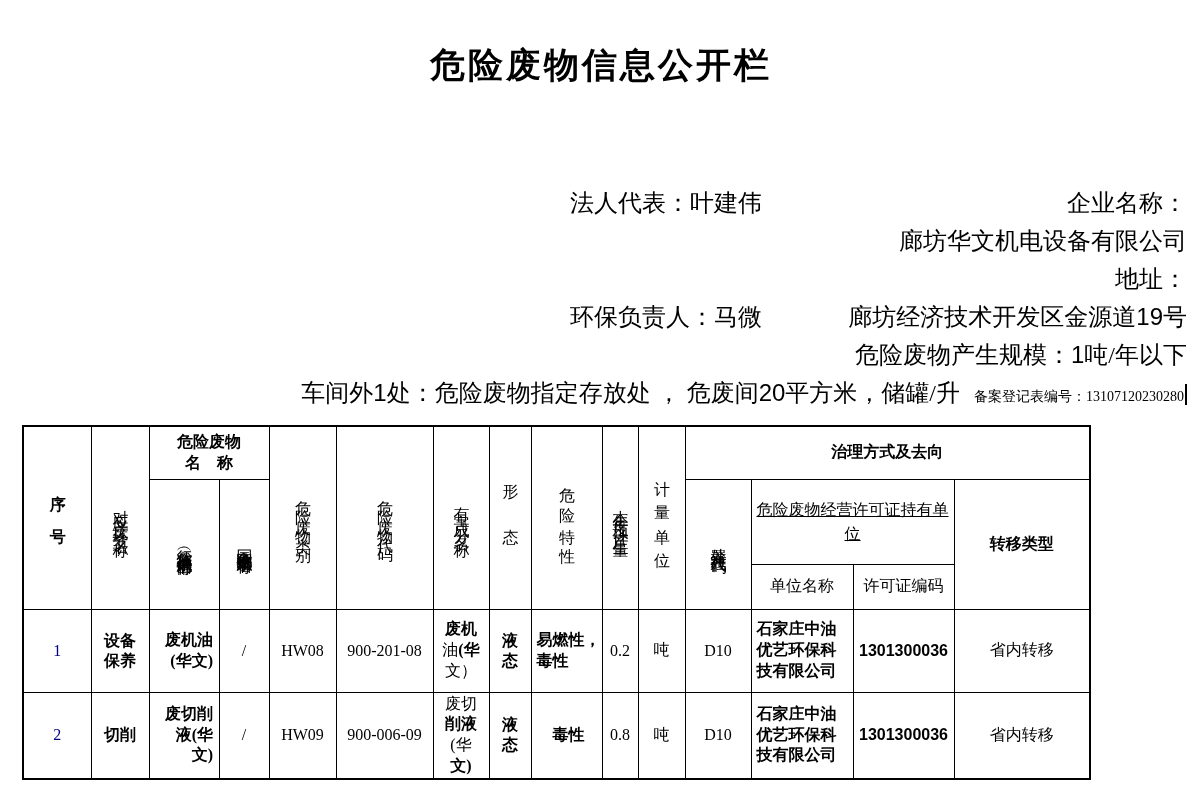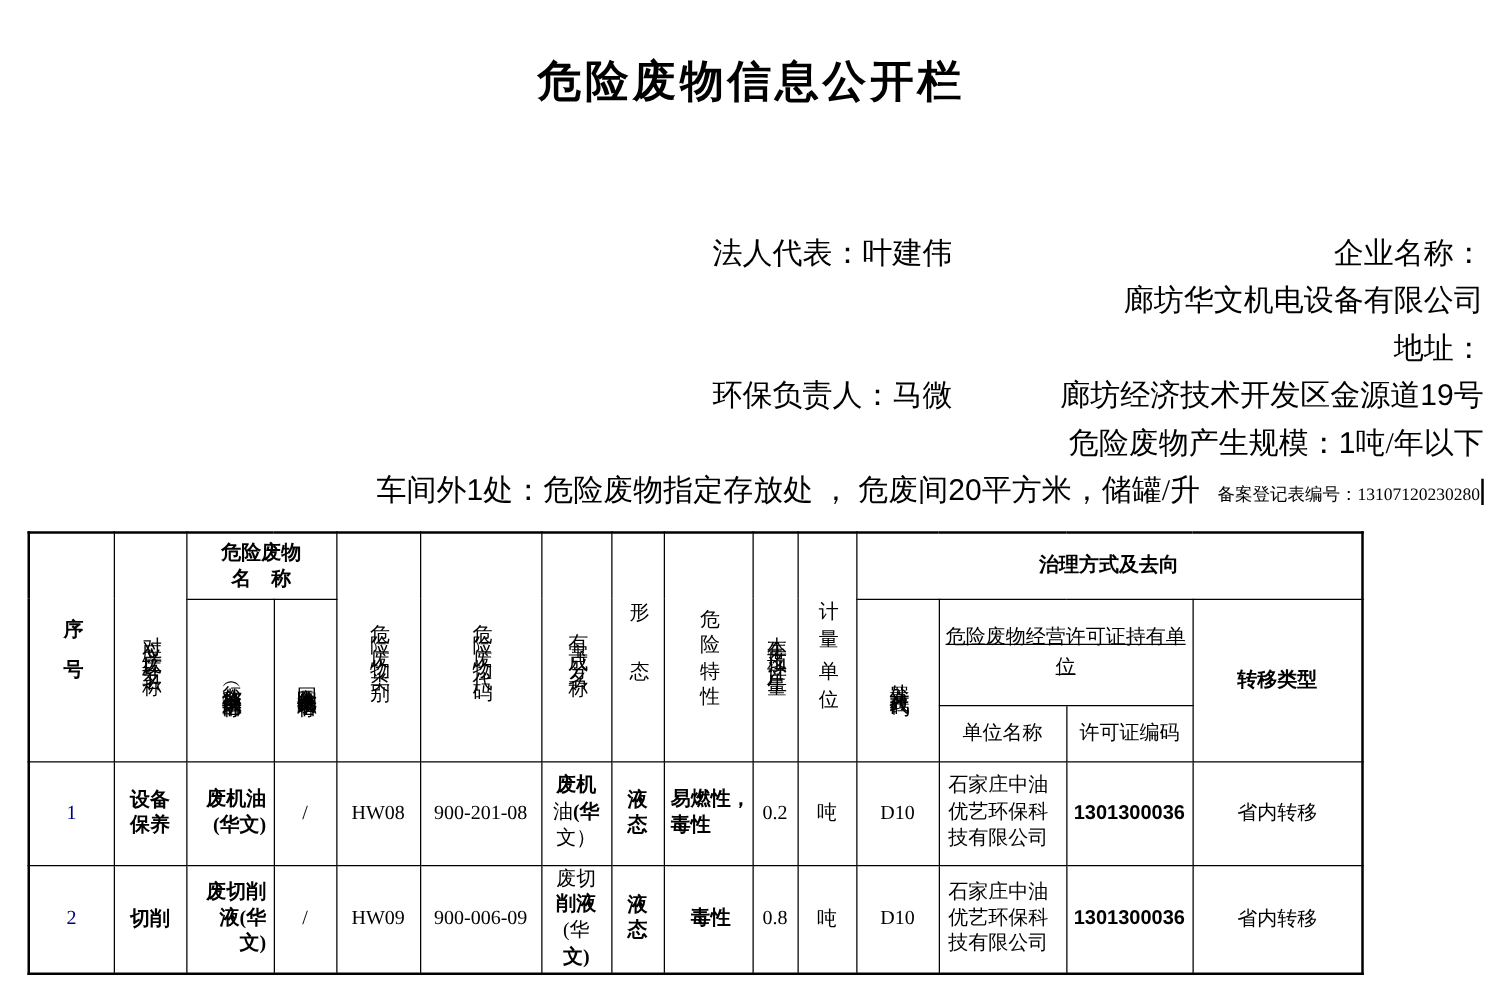--- a/index.html
+++ b/index.html
@@ -48,21 +48,21 @@
   .ls-form{letter-spacing:2.8em;}
   .ls-dc{letter-spacing:0.15em;}
   .ls-harm{letter-spacing:0.45em;}
   
   .navy{color:#000080;}
   .sans{font-family:"Liberation Sans","DejaVu Sans",sans-serif;font-weight:bold;}
   .narrow{width:20px;margin:18px auto;word-break:break-all;line-height:1.25;}
   .harmcell{width:40px;margin:0 auto;word-break:break-all;text-align:center;line-height:1.3;}
   .indcell{width:58px;margin:0 auto;word-break:break-all;text-align:right;line-height:1.3;}
   .hazcell{text-align:left;padding-left:4px;word-break:break-all;line-height:1.3;}
-  .compcell{width:84px;margin:0 2px;word-break:break-all;text-align:right;line-height:1.3;}
+  .compcell{width:84px;margin:0 2px;word-break:break-all;text-align:center;line-height:1.3;font-weight:bold;}
   .leftcell{text-align:left;padding-left:2px;}
   .holdercell{text-align:left;padding:2px 4px;line-height:1.5;text-decoration:underline;}
   .grouphead{font-size:17px;}
 </style>
 </head>
 <body>
 
 <div class="title">危险废物信息公开栏</div>
 
 <div class="info">

